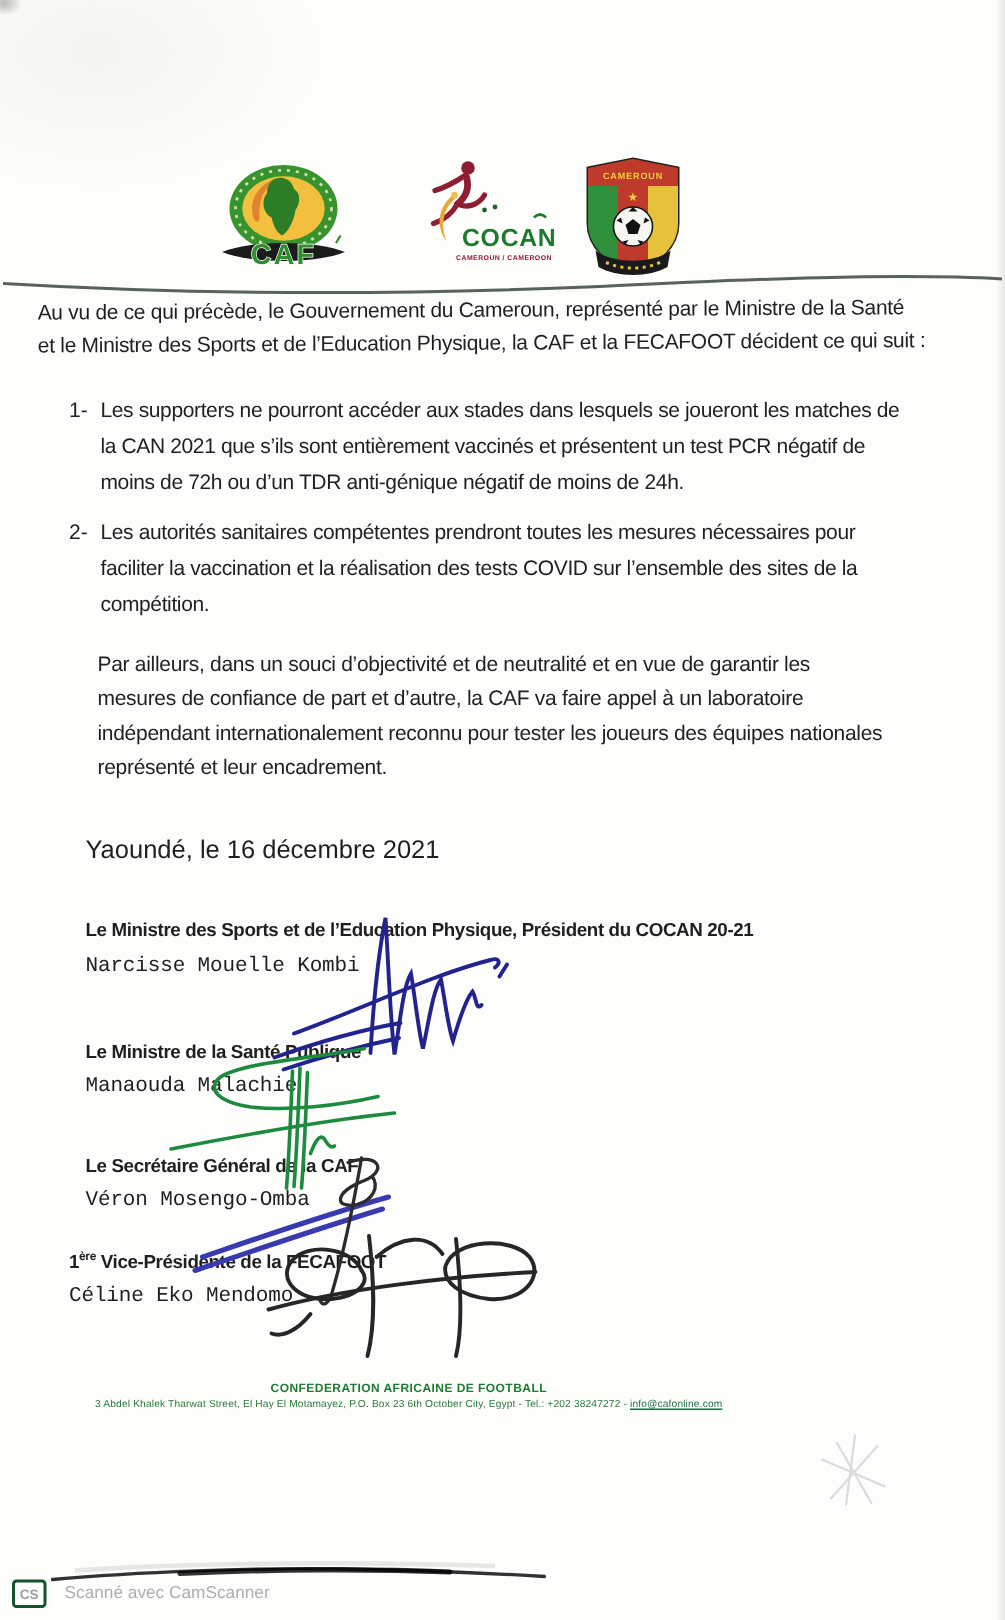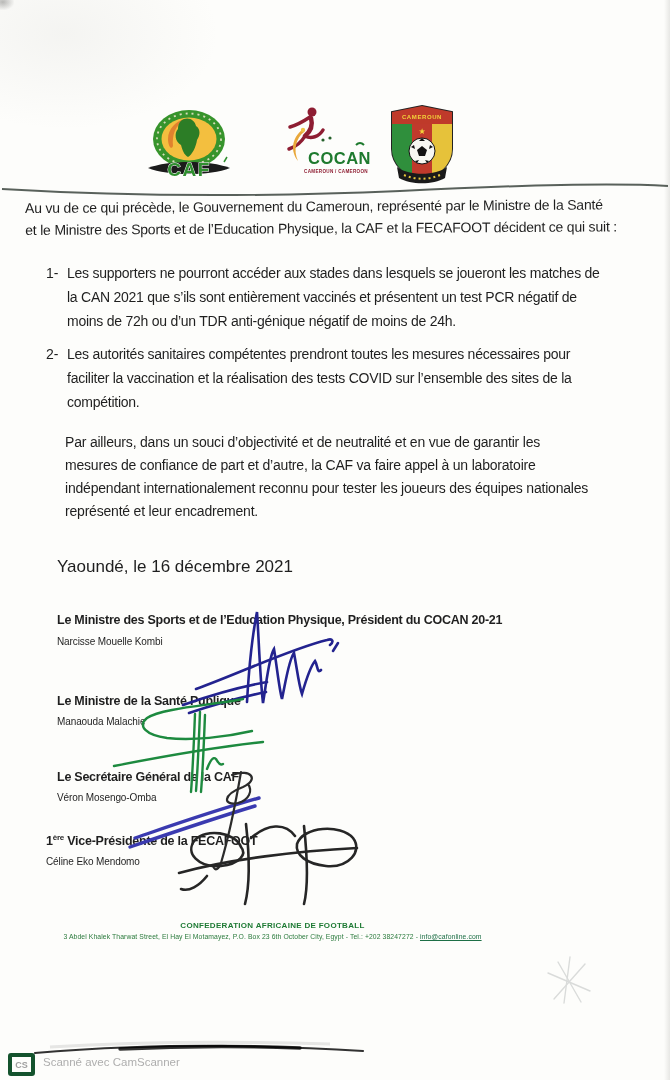--- a/index.html
+++ b/index.html
@@ -28,37 +28,37 @@
   .intro{left:25px;top:197px;line-height:22px;transform:rotate(-0.35deg);transform-origin:0 0;}
   .list-item{position:absolute;display:flex;line-height:24px;}
   .item1{left:46px;top:261px;}
   .item2{left:46px;top:342px;}
   .list-num{width:21px;flex:none;font-size:14px;}
   .item-lines .body-line{letter-spacing:-0.25px;}
   .closing{left:65px;top:431px;line-height:23px;}
   .dateline{left:57px;top:557px;font-size:17px;}
   
   .sig-title{position:absolute;font-weight:bold;font-size:12.5px;letter-spacing:-0.25px;white-space:nowrap;}
-  .sig-name{position:absolute;font-size:10px;letter-spacing:-0.1px;white-space:nowrap;}
+  .sig-name{position:absolute;font-size:14px;letter-spacing:-0.1px;white-space:nowrap;font-family:Liberation Mono, monospace;}
   .s1t{left:57px;top:613px;} .s1n{left:57px;top:636px;}
   .s2t{left:57px;top:694px;} .s2n{left:57px;top:716px;}
   .s3t{left:57px;top:770px;} .s3n{left:57px;top:792px;}
   .s4t{left:46px;top:833px;} .s4n{left:46px;top:856px;}
   .s4t sup{font-size:8px;text-align:center;}
   .signatures{position:absolute;left:0;top:595px;pointer-events:none;}
   
   .footer{position:absolute;left:0;top:921px;width:545px;text-align:center;}
   .footer-org{font-size:8px;font-weight:bold;color:#1e7a34;letter-spacing:.3px;}
   .footer-addr{margin-top:3px;font-size:6.8px;color:#2a7a3c;letter-spacing:.1px;white-space:nowrap;}
   .footer-addr .email{text-decoration:underline;color:#1d6f46;}
   
   .edge-line{position:absolute;left:30px;top:1040px;}
   .pencil{position:absolute;left:538px;top:953px;opacity:.30;}
   
-  .cs-box{position:absolute;left:8px;top:1053px;width:19px;height:15px;border:4px solid #14532d;
+  .cs-box{position:absolute;left:8px;top:1053px;width:19px;height:15px;border:2px solid #14532d;
     border-radius:3px;color:#9f9f9f;font-size:9px;font-weight:bold;display:flex;
     align-items:center;justify-content:center;}
   .cs-label{position:absolute;left:43px;top:1056px;font-size:11.5px;color:#aeaeae;}
 </style>
 </head>
 <body>
 
 <div class="page">
 
   <div class="smudge tl"></div>

